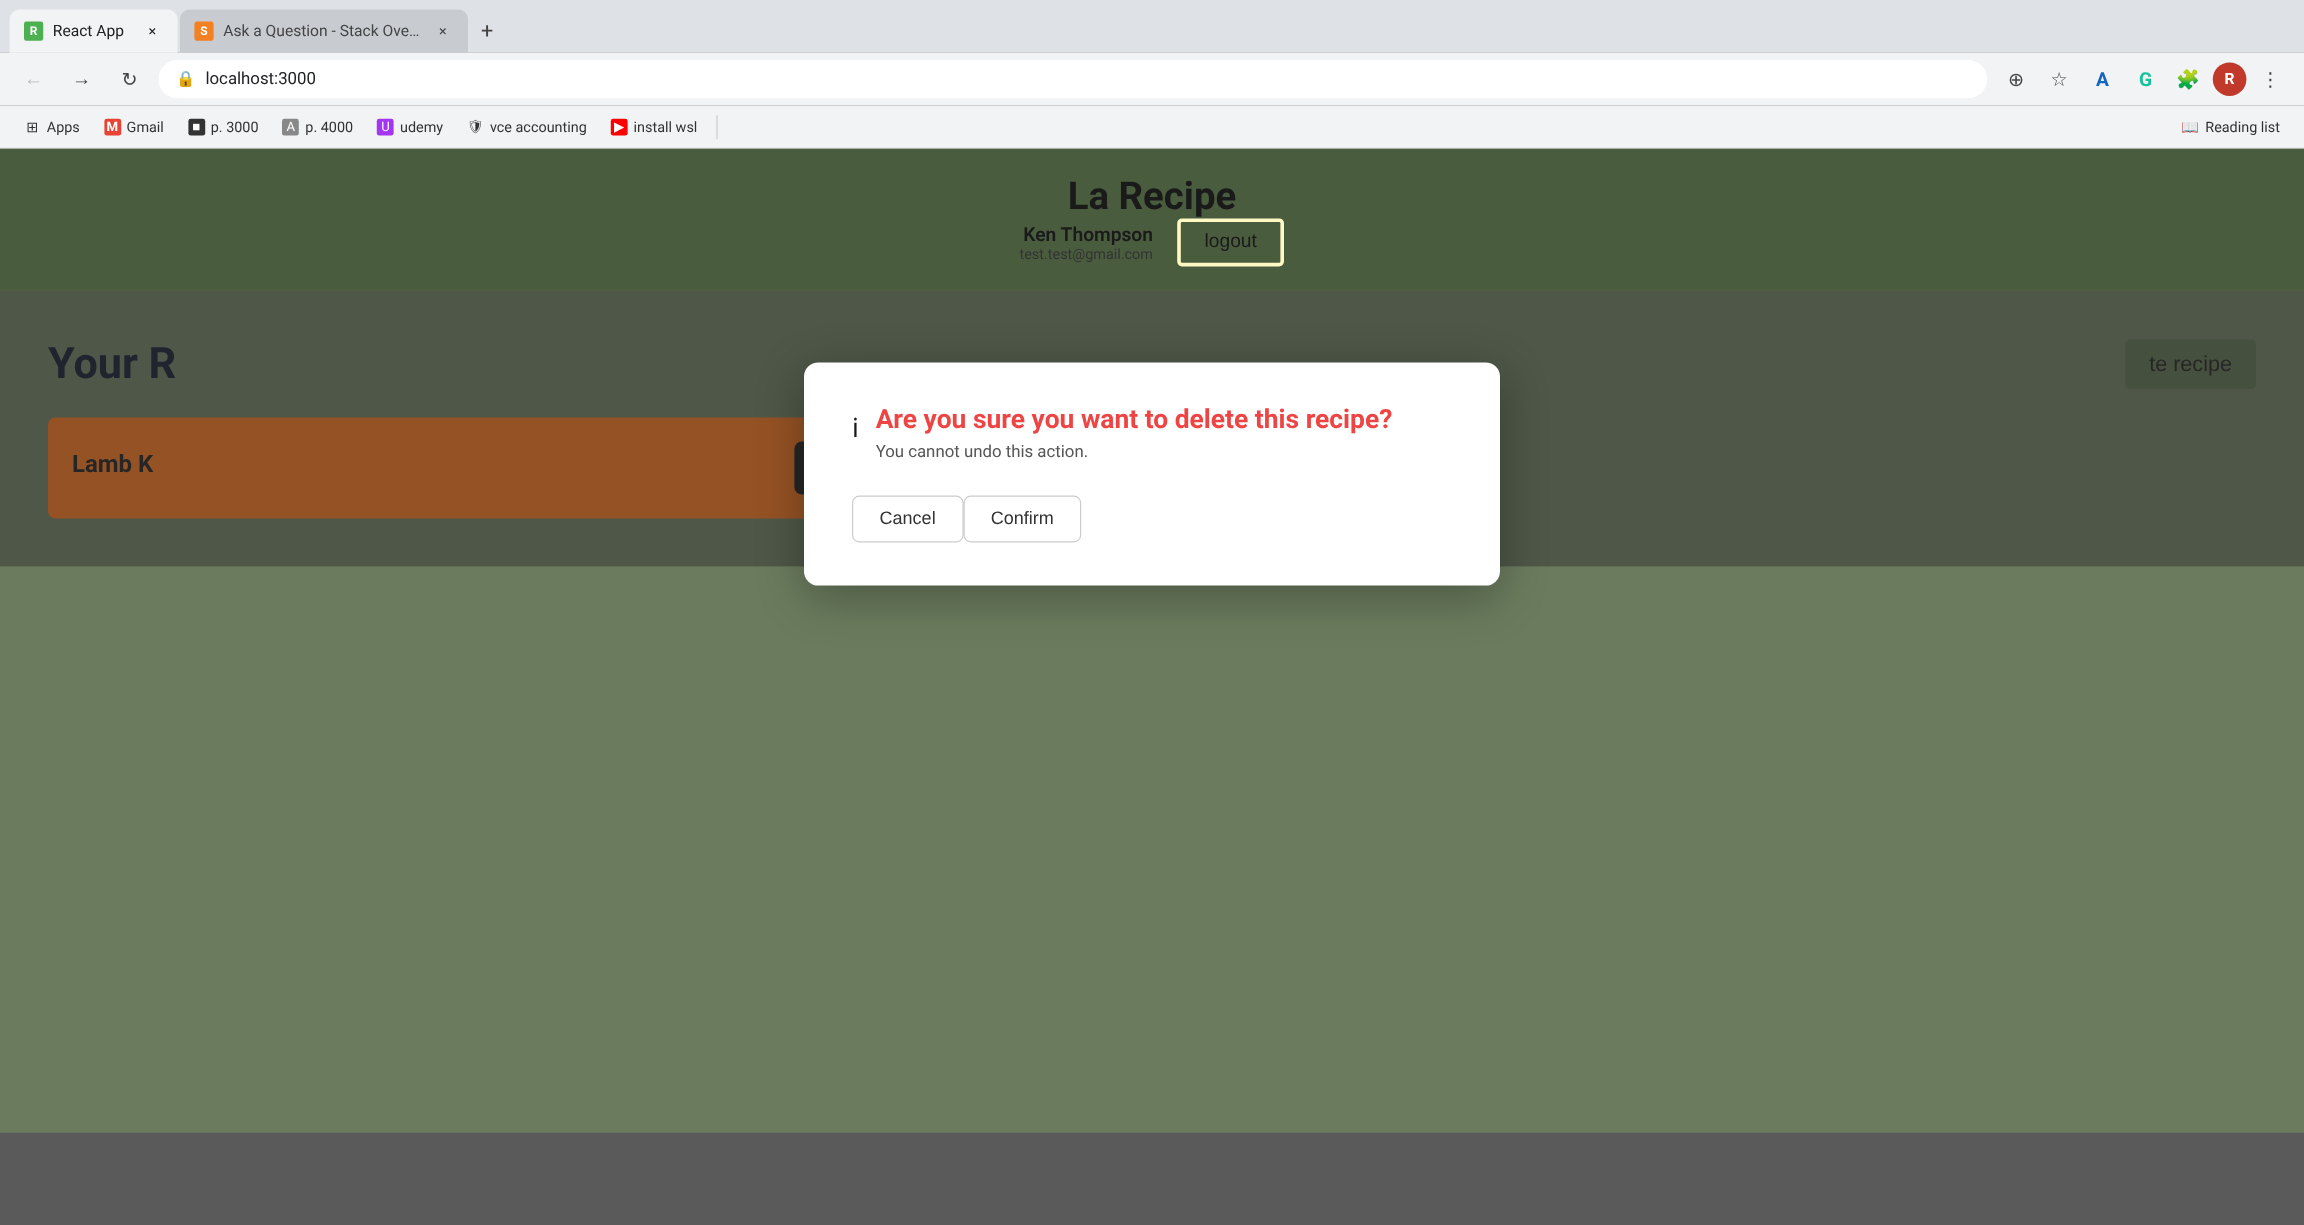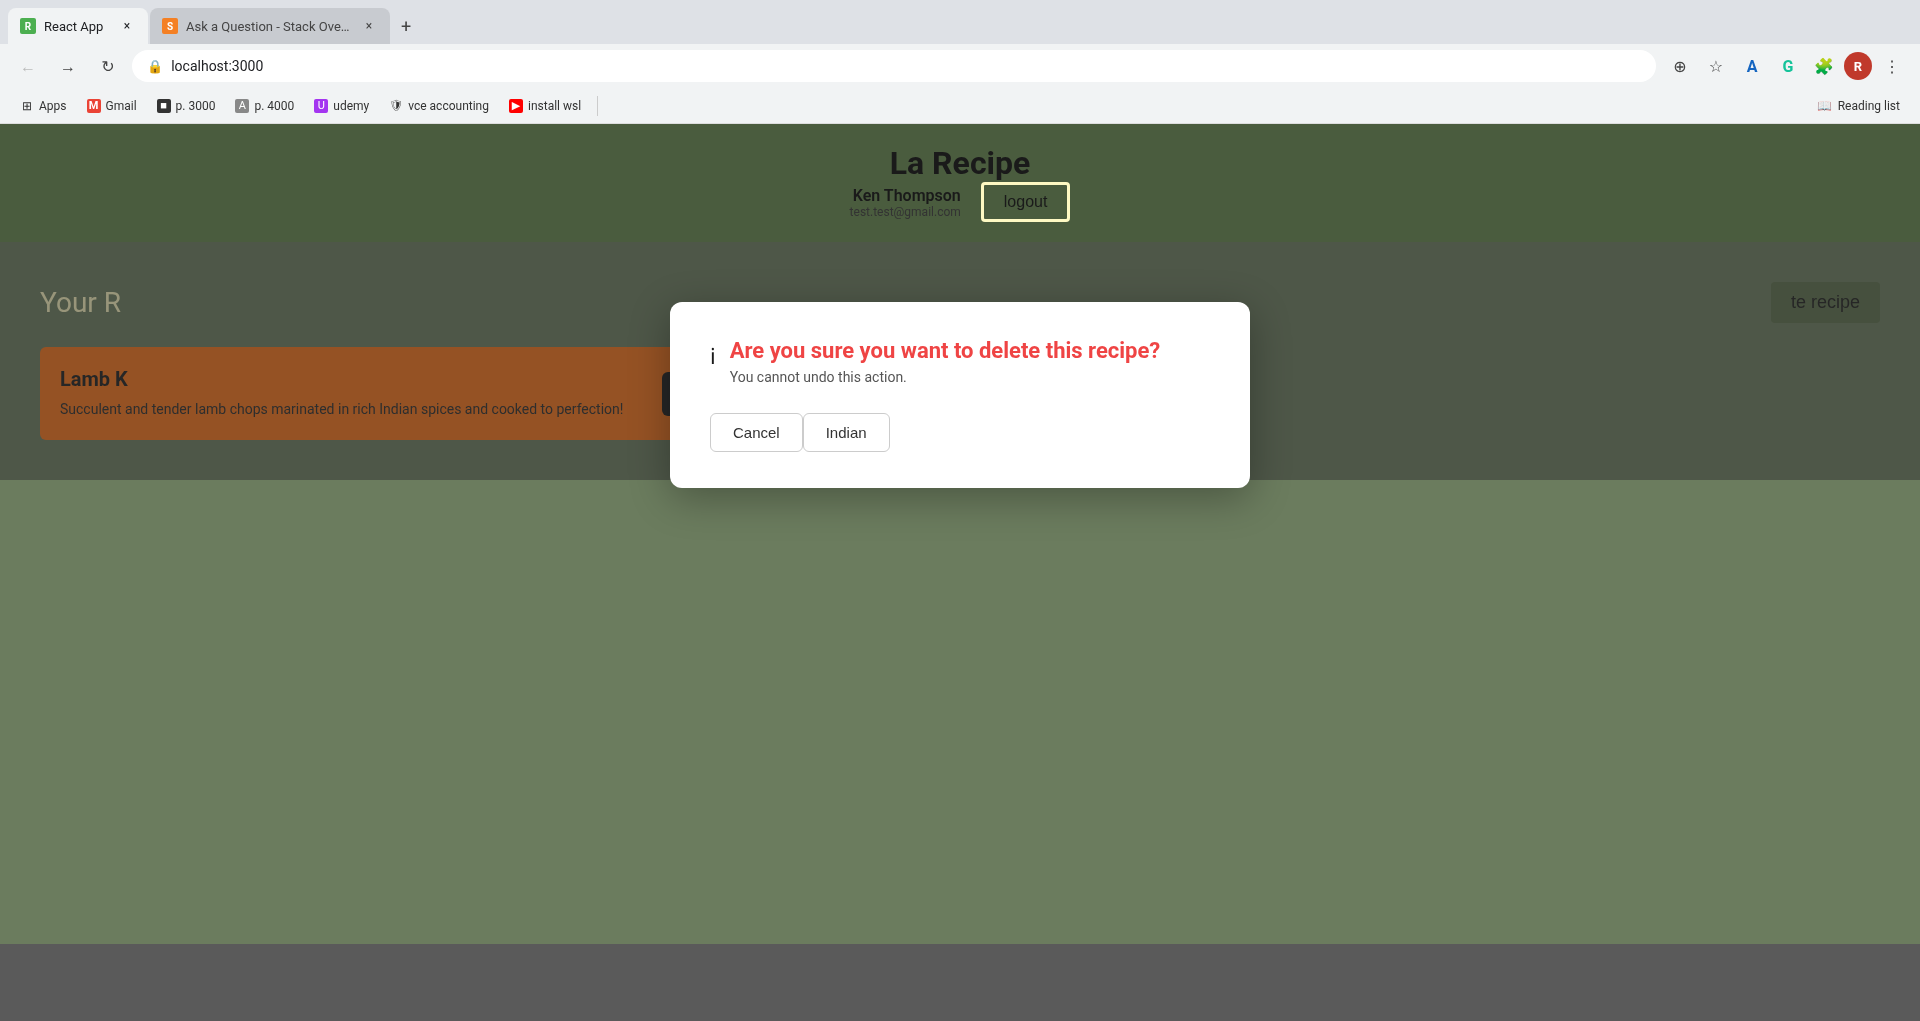--- a/index.html
+++ b/index.html
@@ -263,23 +263,23 @@
     }
 
     .page-header {
       display: flex;
       align-items: center;
       justify-content: space-between;
       margin-bottom: 24px;
     }
 
     .page-title {
-      font-size: 28px;
-      font-weight: normal;
-      color: #fef9c3;
+      font-size: 36px;
+      font-weight: bold;
+      color: #0f172a;
     }
 
     .add-recipe-btn {
       background: #5a6e4a;
       color: #1a1a1a;
       border: none;
       padding: 10px 20px;
       border-radius: 4px;
       font-size: 18px;
       cursor: pointer;
@@ -497,21 +497,20 @@
 
   <div class="page-content">
     <div class="page-header">
       <h2 class="page-title">Your R</h2>
       <button class="add-recipe-btn">te recipe</button>
     </div>
 
     <div class="recipe-card">
       <div class="recipe-info">
         <div class="recipe-title">Lamb K</div>
-        <div class="recipe-desc">Succulent and tender lamb chops marinated in rich Indian spices and cooked to perfection!</div>
       </div>
       <div class="recipe-actions">
         <button class="action-btn">
           <span>🗑</span>
         </button>
         <button class="action-btn">
           <span>✎</span>
         </button>
       </div>
     </div>
@@ -520,18 +519,18 @@
       <div class="modal">
         <div class="modal-header">
           <span class="modal-icon">ℹ</span>
           <div>
             <div class="modal-title">Are you sure you want to delete this recipe?</div>
             <div class="modal-subtitle">You cannot undo this action.</div>
           </div>
         </div>
         <div class="modal-actions">
           <button class="btn-cancel">Cancel</button>
-          <button class="btn-confirm">Indian</button>
+          <button class="btn-confirm">Confirm</button>
         </div>
       </div>
     </div>
   </div>
 </div>
 
 </body></html>

